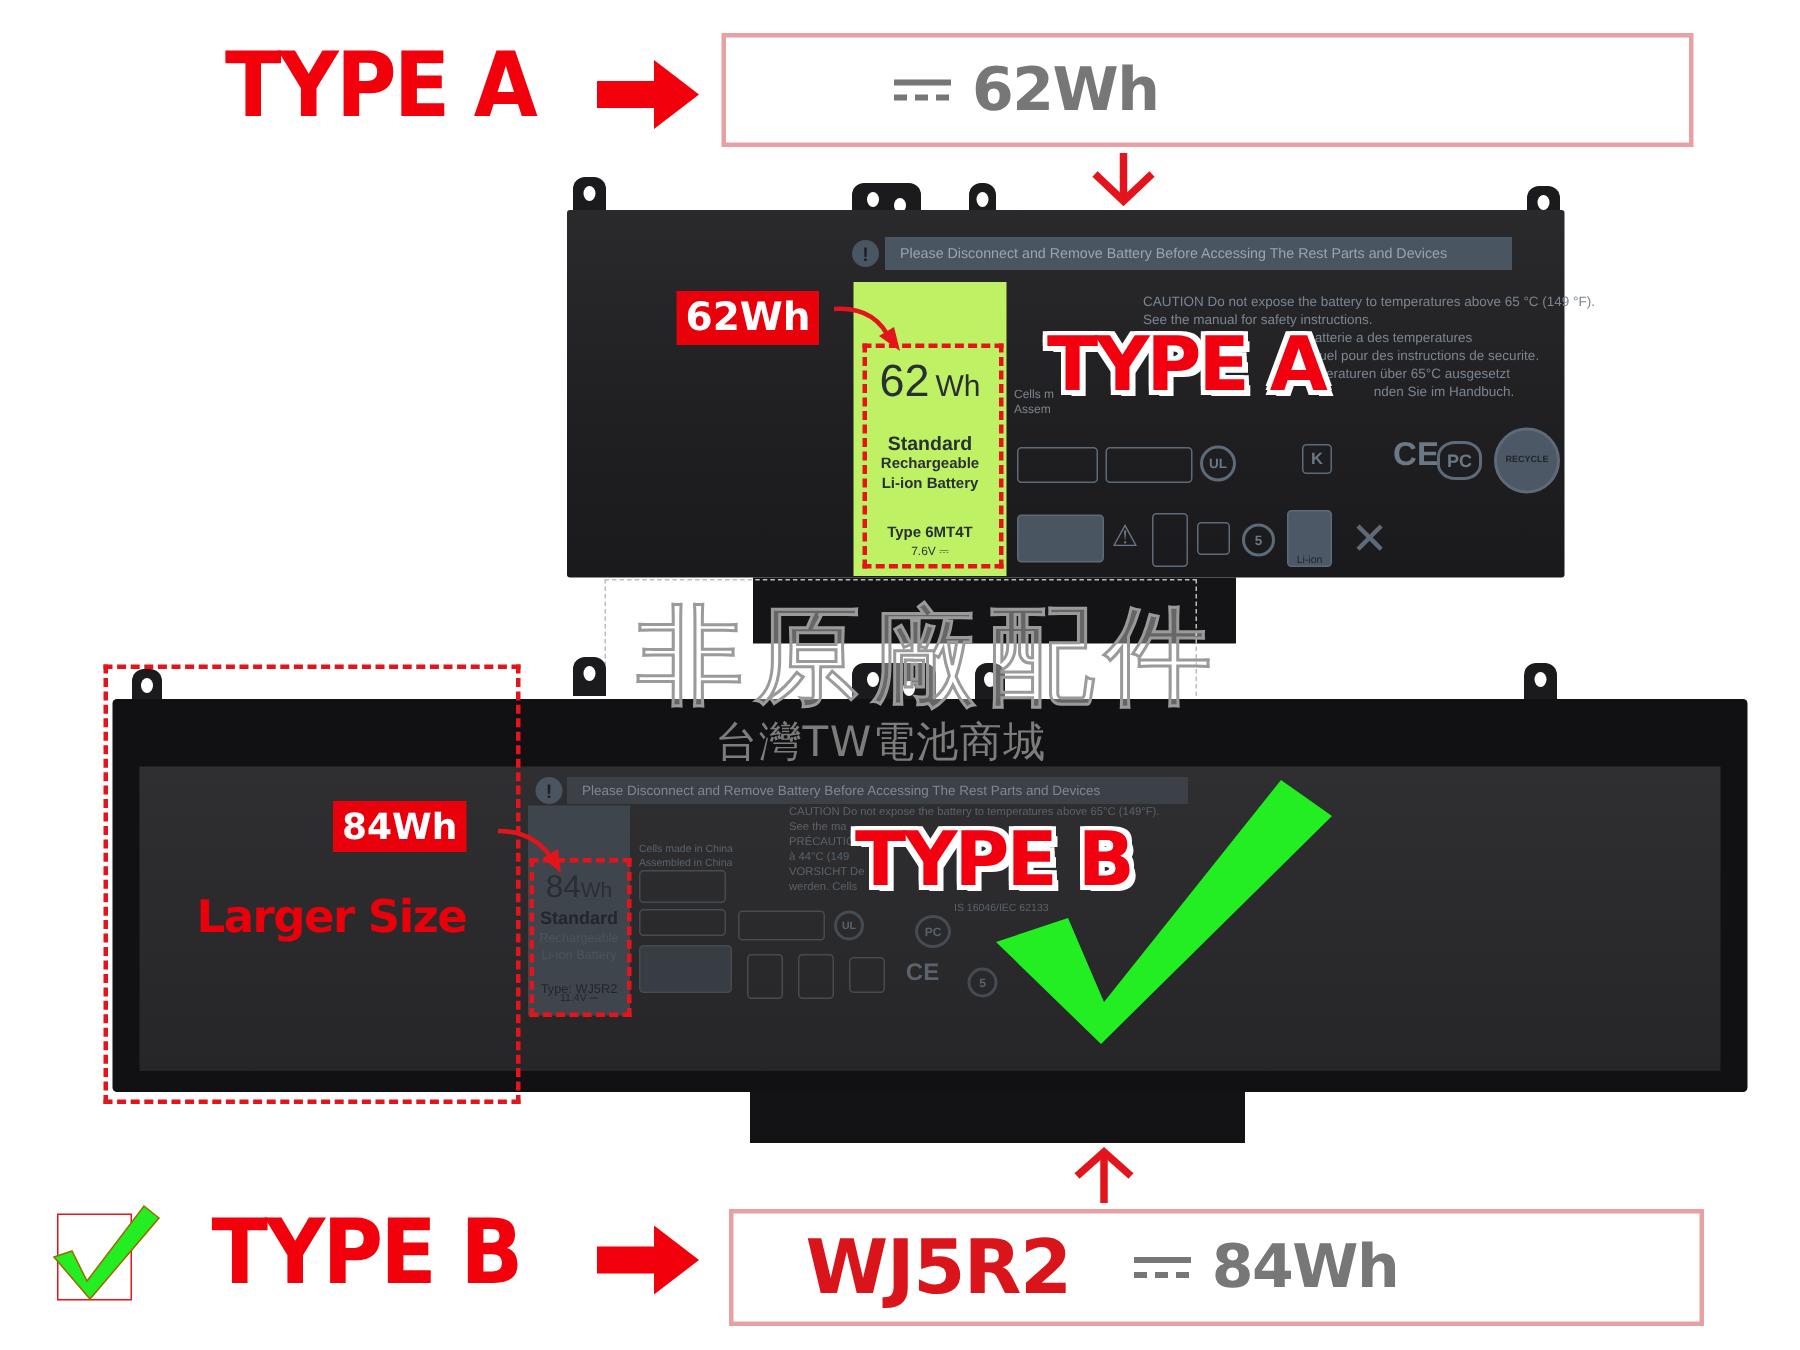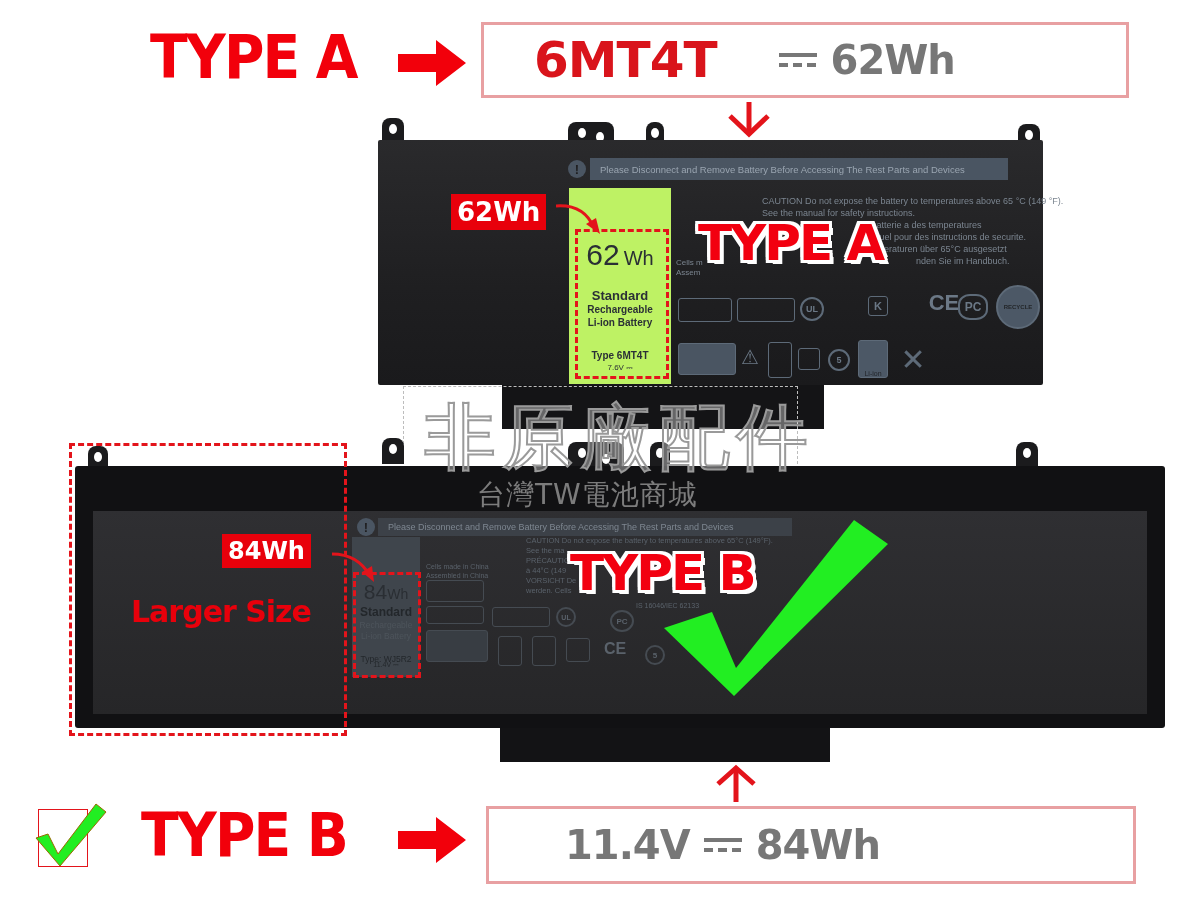--- a/index.html
+++ b/index.html
@@ -39,21 +39,20 @@
   .larger-size { position:absolute; font-family:"DejaVu Sans", sans-serif; font-weight:bold; color:#e8000b; font-size:30px; letter-spacing:-1px; }
 </style>
 </head>
 <body>
 
 <div class="big-type" style="left:150px; top:27px;">TYPE A</div>
 <svg class="arrow-right" style="left:398px; top:40px;" viewBox="0 0 72 46">
   <polygon points="0,14 38,14 38,0 68,23 38,46 38,32 0,32" fill="#f2000b"></polygon>
 </svg>
 <div class="spec-box" style="left:481px; top:22px; width:648px; height:76px; padding-left:50px;">
-  <span class="spec-model">6MT4T</span>
   <span style="width:48px;"></span>
   <span class="dc-sym"></span>
   <span class="spec-val">62Wh</span>
 </div>
 <svg class="abs" style="left:726px; top:102px;" width="46" height="36" viewBox="0 0 46 36">
   <line x1="23" y1="0" x2="23" y2="32" stroke="#e3141b" stroke-width="5"></line>
   <polyline points="4,14 23,32 42,14" fill="none" stroke="#e3141b" stroke-width="5"></polyline>
 </svg>
 
 <div>
@@ -216,17 +215,17 @@
 <div class="abs" style="left:38px; top:809px; width:50px; height:58px; border:1.5px solid #e3141b; box-sizing:border-box; background:#fff;"></div>
 <svg class="abs" style="left:34px; top:802px;" width="74" height="66" viewBox="0 0 74 66">
   <polygon points="2,36 14,32 24,52 62,2 72,10 26,64" fill="#22ee22" stroke="#9a6a00" stroke-width="1"></polygon>
 </svg>
 
 <div class="big-type" style="left:141px; top:805px;">TYPE B</div>
 <svg class="arrow-right" style="left:398px; top:817px;" viewBox="0 0 72 46">
   <polygon points="0,14 38,14 38,0 68,23 38,46 38,32 0,32" fill="#f2000b"></polygon>
 </svg>
 <div class="spec-box" style="left:486px; top:806px; width:650px; height:78px; padding-left:48px;">
+  <span class="spec-model">WJ5R2</span>
   <span style="width:28px;"></span>
-  <span class="spec-val">11.4V</span>
   <span class="dc-sym"></span>
   <span class="spec-val">84Wh</span>
 </div>
 
 </body></html>

